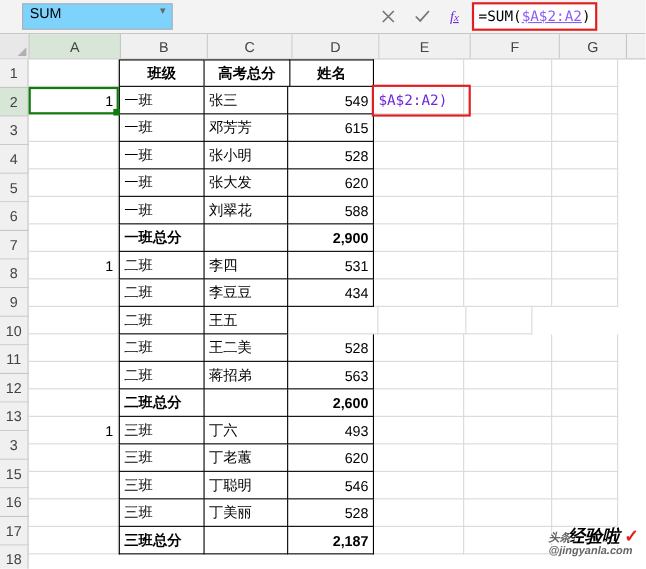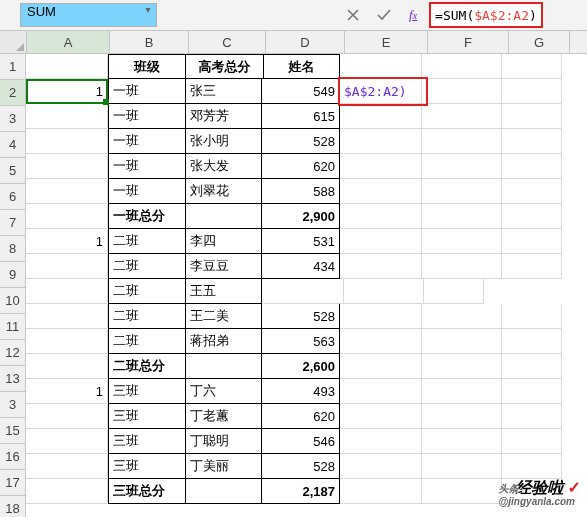--- a/index.html
+++ b/index.html
@@ -56,21 +56,21 @@
     border: 2px solid #e02020;
     height: 22px;
     display: flex;
     align-items: center;
     padding: 0 4px;
     background: #fff;
     font-family: Consolas, monospace;
     font-size: 13px;
   }
   .formula-box .fn { color:#000; }
-  .formula-box .ref { color:#ef4444; }
+  .formula-box .ref { color:#8b5cf6;text-decoration:underline; }
 
   
   .hdr-row {
     display: flex;
     height: 22px;
     background: #f0f0f0;
     border-bottom: 1px solid #c6c6c6;
   }
   .rowhdr-corner {
     width: 26px;

